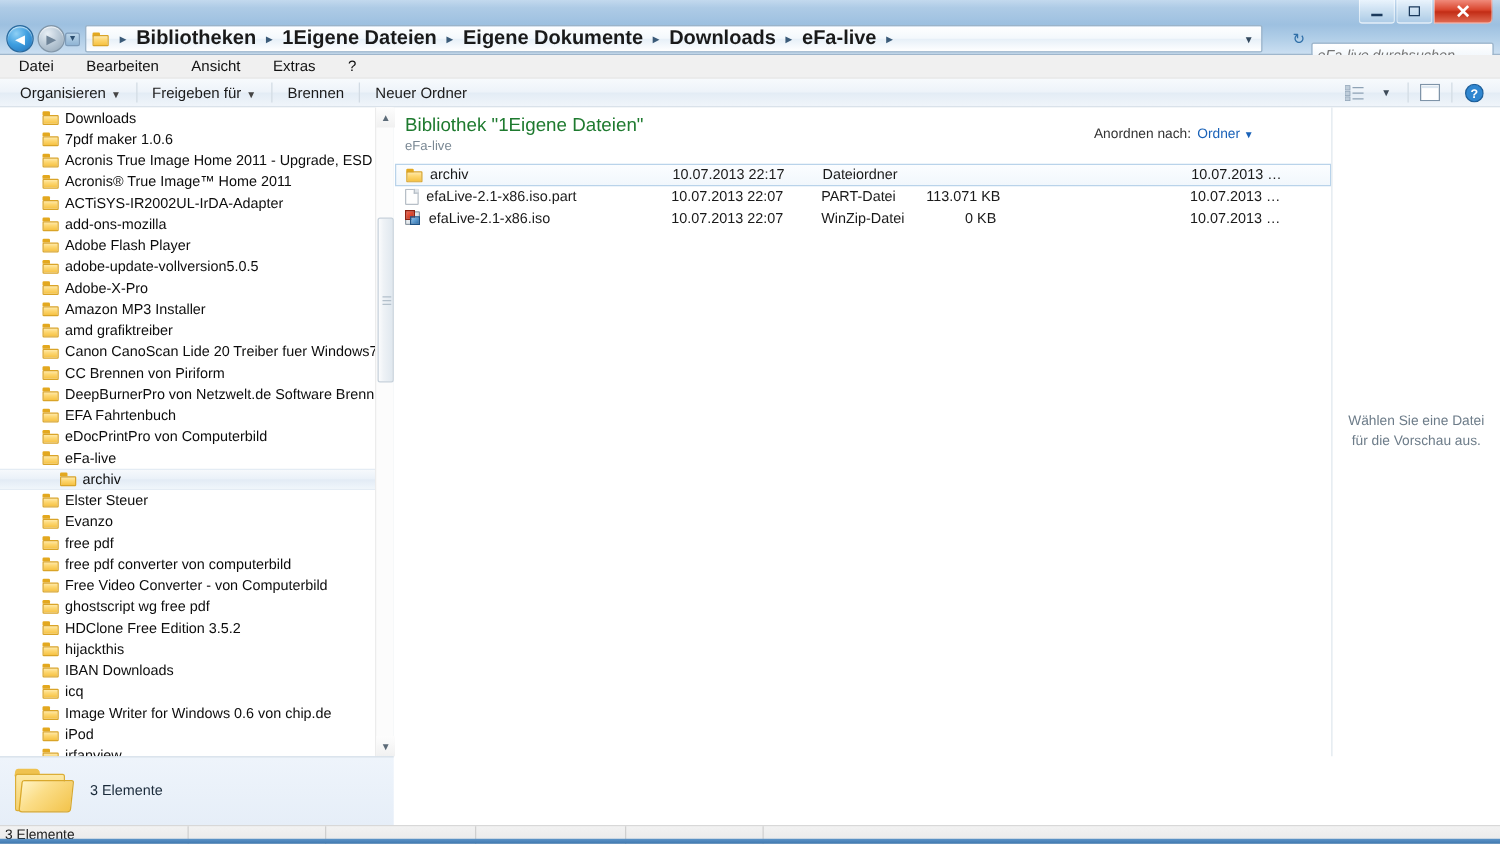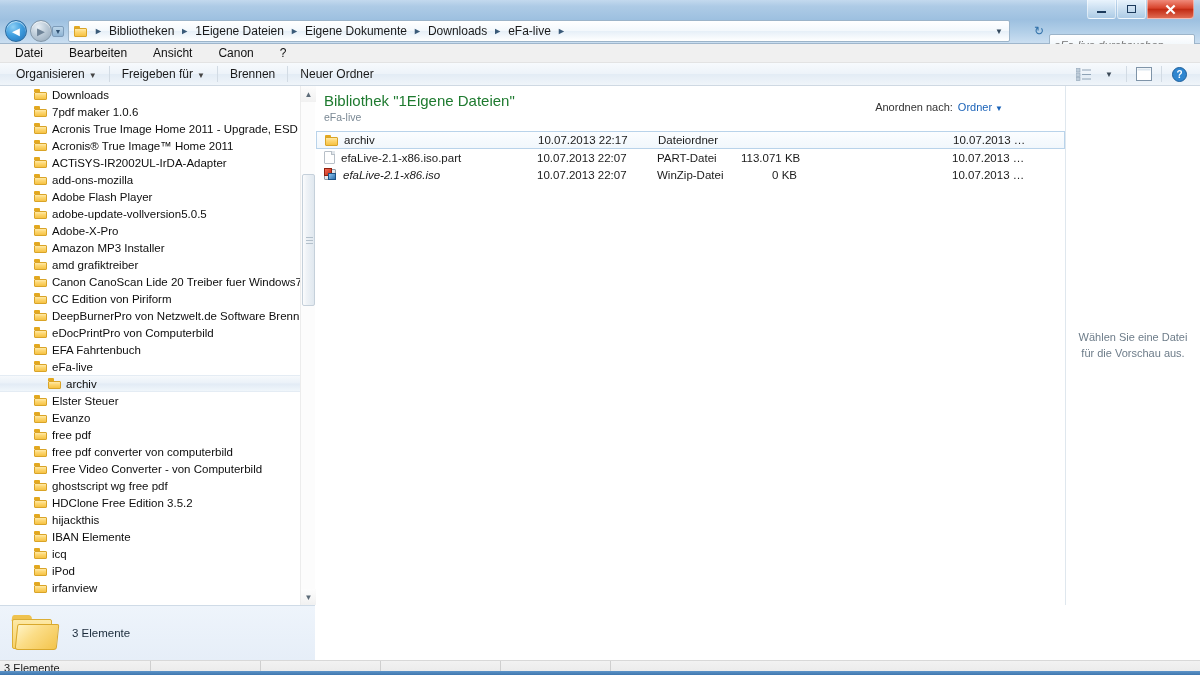--- a/index.html
+++ b/index.html
@@ -103,21 +103,21 @@
 
   #breadcrumb {
     position: absolute; left: 68px; top: 2px; right: 190px; height: 22px;
     background: linear-gradient(to bottom, #ffffff 0%, #f3f8fc 48%, #e7f0f8 52%, #ffffff 100%);
     border: 1px solid #9cb4c9;
     border-radius: 2px;
     display: flex; align-items: center; padding: 0 2px;
     overflow: hidden;
   }
   #breadcrumb .folder-ico { margin: 0 4px 0 3px; }
-  .crumb { color: #1a1a1a; font-size: 12px; padding: 1px 3px; white-space: nowrap; }
+  .crumb { color: #1a1a1a; font-size: 16px; padding: 1px 3px; white-space: nowrap; font-weight: bold; }
   .crumbsep { color: #3a5a78; font-size: 9px; padding: 0 3px; }
   #crumb-spacer { flex: 1; }
   #crumb-drop { color: #33495e; font-size: 8px; padding-right: 4px; }
 
   #refreshbtn {
     position: absolute; right: 152px; top: 4px; width: 18px; height: 18px;
     color: #2f6fa8; font-size: 12px; text-align: center; line-height: 18px;
   }
 
   #searchbox {
@@ -405,21 +405,21 @@
     <div id="searchbox">
       <input type="text" placeholder="eFa-live durchsuchen" style="">
 
     </div>
   </div>
 
   <div id="menubar">
     <span class="menuitem">Datei</span>
     <span class="menuitem">Bearbeiten</span>
     <span class="menuitem">Ansicht</span>
-    <span class="menuitem">Canon</span>
+    <span class="menuitem">Extras</span>
     <span class="menuitem">?</span>
   </div>
 
   <div id="cmdbar">
     <span class="cmditem">
       <span>Organisieren</span><span class="caret">▼</span>
     </span>
     <span class="cmdsep"></span>
     <span class="cmditem">
       <span>Freigeben für</span><span class="caret">▼</span>
@@ -546,48 +546,48 @@
               <i class="tab"></i>
               <i class="bdy"></i>
             </span>
             <span class="lbl">Canon CanoScan Lide 20 Treiber fuer Windows7</span>
           </div>
           <div class="treerow">
             <span class="folder-ico">
               <i class="tab"></i>
               <i class="bdy"></i>
             </span>
-            <span class="lbl">CC Edition von Piriform</span>
+            <span class="lbl">CC Brennen von Piriform</span>
           </div>
           <div class="treerow">
             <span class="folder-ico">
               <i class="tab"></i>
               <i class="bdy"></i>
             </span>
             <span class="lbl">DeepBurnerPro von Netzwelt.de Software Brennprogramm</span>
           </div>
           <div class="treerow">
             <span class="folder-ico">
               <i class="tab"></i>
               <i class="bdy"></i>
             </span>
+            <span class="lbl">EFA Fahrtenbuch</span>
+          </div>
+          <div class="treerow">
+            <span class="folder-ico">
+              <i class="tab"></i>
+              <i class="bdy"></i>
+            </span>
             <span class="lbl">eDocPrintPro von Computerbild</span>
           </div>
           <div class="treerow">
             <span class="folder-ico">
               <i class="tab"></i>
               <i class="bdy"></i>
             </span>
-            <span class="lbl">EFA Fahrtenbuch</span>
-          </div>
-          <div class="treerow">
-            <span class="folder-ico">
-              <i class="tab"></i>
-              <i class="bdy"></i>
-            </span>
             <span class="lbl">eFa-live</span>
           </div>
           <div class="treerow indent1 sel">
             <span class="folder-ico">
               <i class="tab"></i>
               <i class="bdy"></i>
             </span>
             <span class="lbl">archiv</span>
           </div>
           <div class="treerow">
@@ -644,28 +644,35 @@
               <i class="tab"></i>
               <i class="bdy"></i>
             </span>
             <span class="lbl">hijackthis</span>
           </div>
           <div class="treerow">
             <span class="folder-ico">
               <i class="tab"></i>
               <i class="bdy"></i>
             </span>
-            <span class="lbl">IBAN Elemente</span>
+            <span class="lbl">IBAN Downloads</span>
           </div>
           <div class="treerow">
             <span class="folder-ico">
               <i class="tab"></i>
               <i class="bdy"></i>
             </span>
             <span class="lbl">icq</span>
+          </div>
+          <div class="treerow">
+            <span class="folder-ico">
+              <i class="tab"></i>
+              <i class="bdy"></i>
+            </span>
+            <span class="lbl">Image Writer for Windows 0.6 von chip.de</span>
           </div>
           <div class="treerow">
             <span class="folder-ico">
               <i class="tab"></i>
               <i class="bdy"></i>
             </span>
             <span class="lbl">iPod</span>
           </div>
           <div class="treerow">
             <span class="folder-ico">
@@ -737,21 +744,21 @@
               <span style="margin-left: 6px;">efaLive-2.1-x86.iso.part</span>
             </div>
             <div class="fcell" style="width: 120px;">10.07.2013 22:07</div>
             <div class="fcell" style="width: 92px;">PART-Datei</div>
             <div class="fcell num" style="width: 70px;">113.071 KB</div>
             <div class="fcell" style="width: 65px;"></div>
             <div class="fcell" style="width: 68px;"></div>
             <div class="fcell" style="width: 90px;">10.07.2013 …</div>
           </div>
           <div class="frow">
-            <div class="fcell" style="width: 213px; display: flex; align-items: center; font-style: italic;">
+            <div class="fcell" style="width: 213px; display: flex; align-items: center;">
               <span class="zip-ico">
                 <i class="back"></i>
                 <i class="red"></i>
                 <i class="blu"></i>
               </span>
               <span style="margin-left: 6px;">efaLive-2.1-x86.iso</span>
             </div>
             <div class="fcell" style="width: 120px;">10.07.2013 22:07</div>
             <div class="fcell" style="width: 92px;">WinZip-Datei</div>
             <div class="fcell num" style="width: 70px;">0 KB</div>

